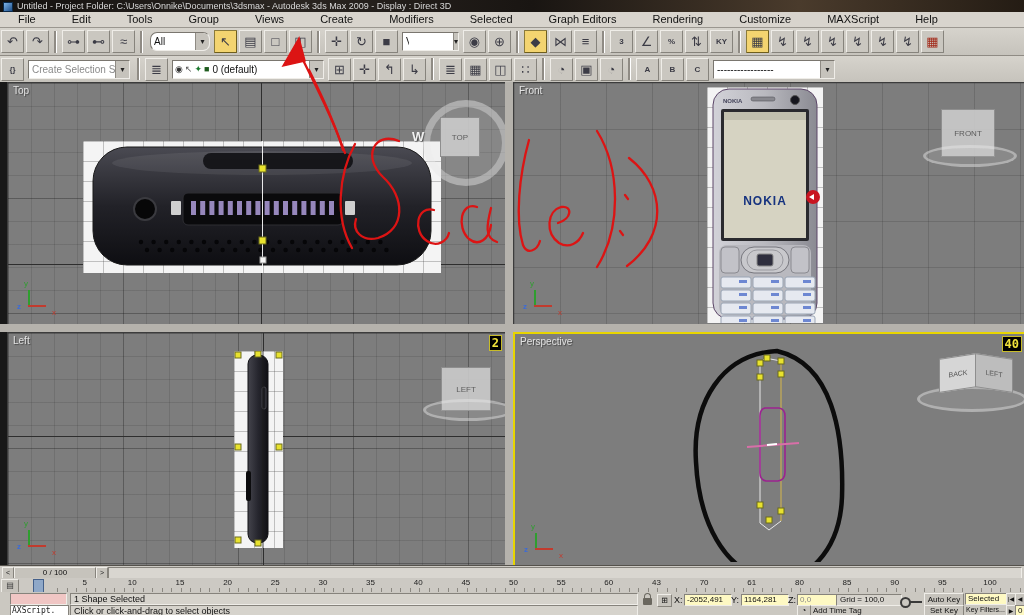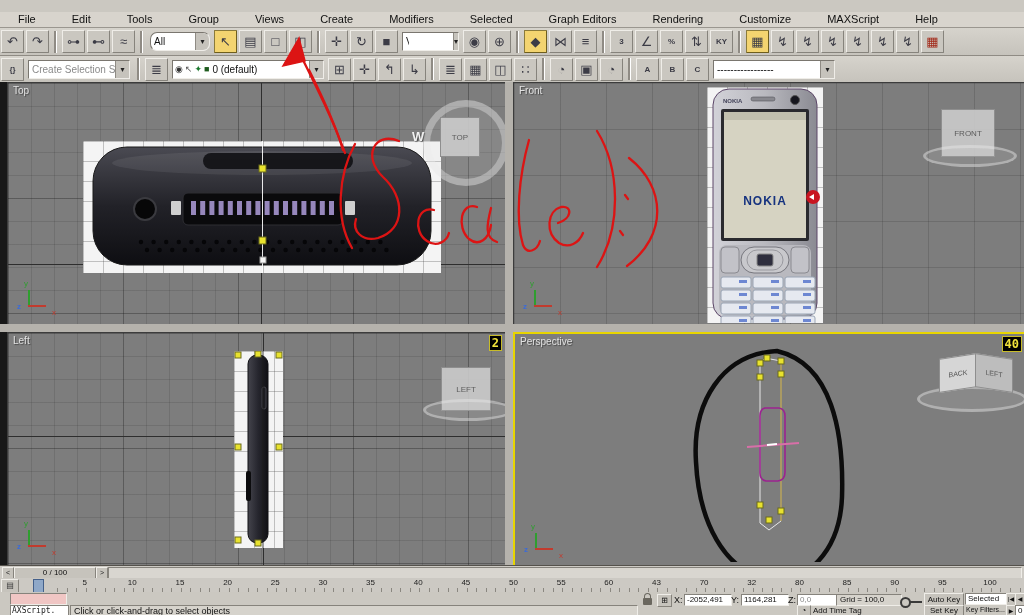--- a/index.html
+++ b/index.html
@@ -110,21 +110,21 @@
   .tick-label{position:absolute;top:0px;transform:translateX(-50%);font-size:8px;color:#222;}
   #tb-marker{position:absolute;left:33px;top:1px;width:9px;height:12px;background:#8fa8c8;
     border:1px solid #44608a;cursor:grab;}
   #tb-mini{position:absolute;left:1px;top:1px;width:16px;height:12px;background:#c6c3bc;
     border:1px solid;border-color:#efede8 #86837c #86837c #efede8;font-size:8px;line-height:11px;
     text-align:center;color:#333;cursor:pointer;}
 
   #statusbar{position:absolute;left:0;top:592px;width:1024px;height:23px;background:#cbc8c1;overflow:hidden;}
   .sunken{position:absolute;background:#d6d3cc;border:1px solid;border-color:#86837c #efede8 #efede8 #86837c;
     font-size:9px;color:#111;line-height:10px;padding:0 3px;white-space:nowrap;overflow:hidden;}
-  .field{position:absolute;background:#ffffff;border:1px solid;border-color:#86837c #efede8 #efede8 #86837c;
+  .field{position:absolute;background:#fef9c3;border:1px solid;border-color:#86837c #efede8 #efede8 #86837c;
     font-size:8px;color:#111;line-height:10px;padding:0 2px;white-space:nowrap;overflow:hidden;}
   .sb-label{position:absolute;font-size:9px;color:#111;}
   .sb-btn{position:absolute;background:#c6c3bc;border:1px solid;border-color:#efede8 #86837c #86837c #efede8;
     font-size:8px;color:#111;text-align:center;cursor:pointer;white-space:nowrap;overflow:hidden;}
   #macrobox{position:absolute;left:10px;top:1px;width:55px;height:10px;background:#f0c6c4;
     border:1px solid;border-color:#86837c #efede8 #efede8 #86837c;}
   #listener{position:absolute;left:10px;top:13px;width:55px;height:11px;background:#fff;
     border:1px solid #86837c;font:8px "DejaVu Sans Mono",monospace;line-height:10px;color:#222;padding:0 1px;}
   .lockicon{position:absolute;left:643px;top:6px;width:9px;height:7px;background:#6a675f;border-radius:1px;}
   .lockicon::before{content:"";position:absolute;top:-5px;left:1px;width:5px;height:5px;
@@ -132,20 +132,24 @@
   .keyicon{position:absolute;left:900px;top:5px;width:7px;height:7px;border:2px solid #3a3a3a;border-radius:50%;}
   .keyicon::after{content:"";position:absolute;left:8px;top:2px;width:12px;height:2px;background:#3a3a3a;}
 
   #overlay{position:absolute;left:0;top:0;width:1024px;height:615px;z-index:60;pointer-events:none;}
 </style>
 </head>
 <body>
 
 <div id="app">
 
+  <div id="titlebar">
+    <span id="appicon"></span>
+    <span id="title">Untitled     - Project Folder: C:\Users\Onnike\Documents\3dsmax      - Autodesk 3ds Max  2009      - Display : Direct 3D</span>
+  </div>
 
   <div id="menubar">
       <span class="menu-item">File</span>
       <span class="menu-item">Edit</span>
       <span class="menu-item">Tools</span>
       <span class="menu-item">Group</span>
       <span class="menu-item">Views</span>
       <span class="menu-item">Create</span>
       <span class="menu-item">Modifiers</span>
       <span class="menu-item">Selected</span>
@@ -507,33 +511,34 @@
         <span class="tick-label" style="left: 255.25px;">25</span>
         <span class="tick-label" style="left: 302.9px;">30</span>
         <span class="tick-label" style="left: 350.55px;">35</span>
         <span class="tick-label" style="left: 398.2px;">40</span>
         <span class="tick-label" style="left: 445.85px;">45</span>
         <span class="tick-label" style="left: 493.5px;">50</span>
         <span class="tick-label" style="left: 541.15px;">55</span>
         <span class="tick-label" style="left: 588.8px;">60</span>
         <span class="tick-label" style="left: 636.45px;">43</span>
         <span class="tick-label" style="left: 684.1px;">70</span>
-        <span class="tick-label" style="left: 731.75px;">32</span>
+        <span class="tick-label" style="left: 731.75px;">61</span>
         <span class="tick-label" style="left: 779.4px;">80</span>
         <span class="tick-label" style="left: 827.05px;">85</span>
         <span class="tick-label" style="left: 874.7px;">90</span>
         <span class="tick-label" style="left: 922.35px;">95</span>
         <span class="tick-label" style="left: 970px;">100</span>
       </div>
     <span id="tb-marker"></span>
   </div>
 
   <div id="statusbar">
     <span id="macrobox"></span>
     <span id="listener">AXScript.</span>
+    <span class="sunken" style="left:70px;top:1px;width:560px;height:10px">1 Shape Selected</span>
     <span class="sunken" style="left:70px;top:13px;width:560px;height:10px">Click or click-and-drag to select objects</span>
     <span class="lockicon"></span>
     <span class="sb-btn" style="left:657px;top:2px;width:13px;height:11px;line-height:11px">⊞</span>
     <span class="sb-label" style="left:674px;top:3px">X:</span>
     <span class="field" style="left:684px;top:2px;width:42px;height:10px">-2052,491</span>
     <span class="sb-label" style="left:731px;top:3px">Y:</span>
     <span class="field" style="left:741px;top:2px;width:42px;height:10px">1164,281</span>
     <span class="sb-label" style="left:788px;top:3px">Z:</span>
     <span class="field" style="left:797px;top:2px;width:34px;height:10px;color:#888">0,0</span>
     <span class="sunken" style="left:836px;top:2px;width:58px;height:10px;font-size:8px">Grid = 100,0</span>

